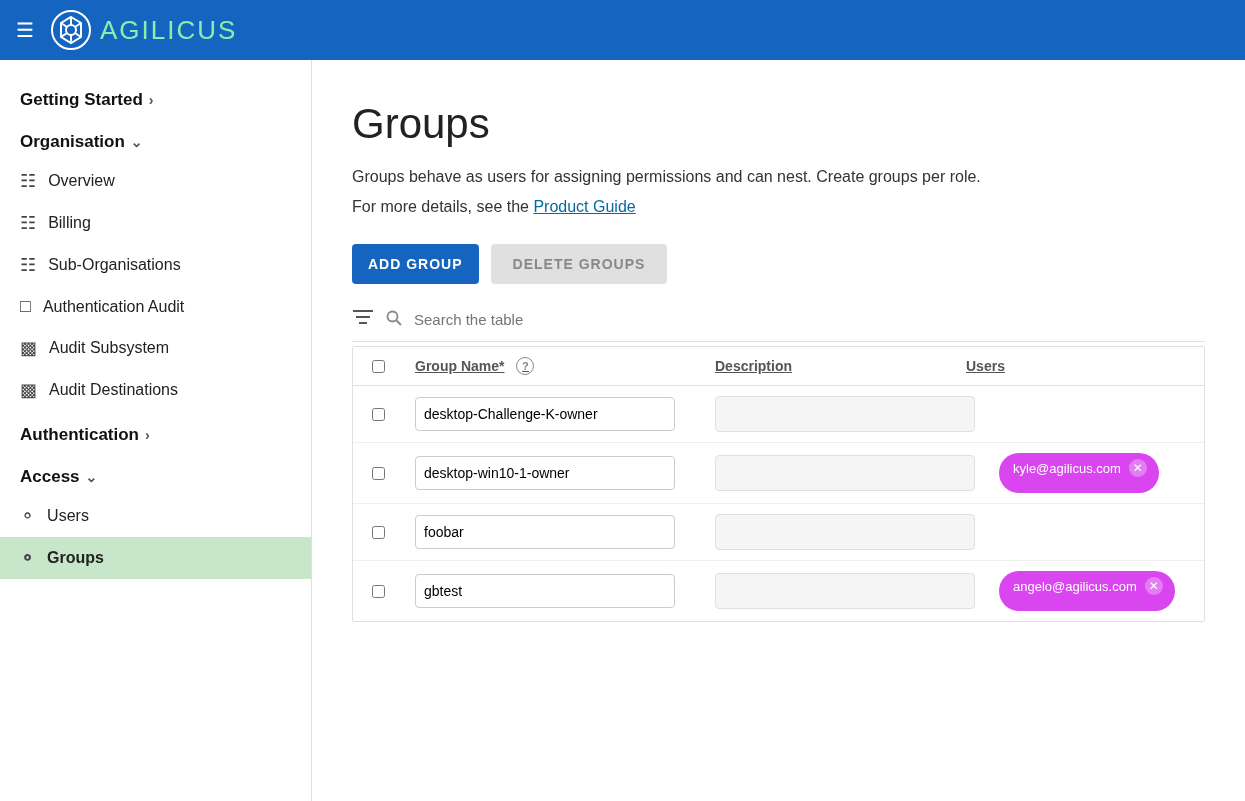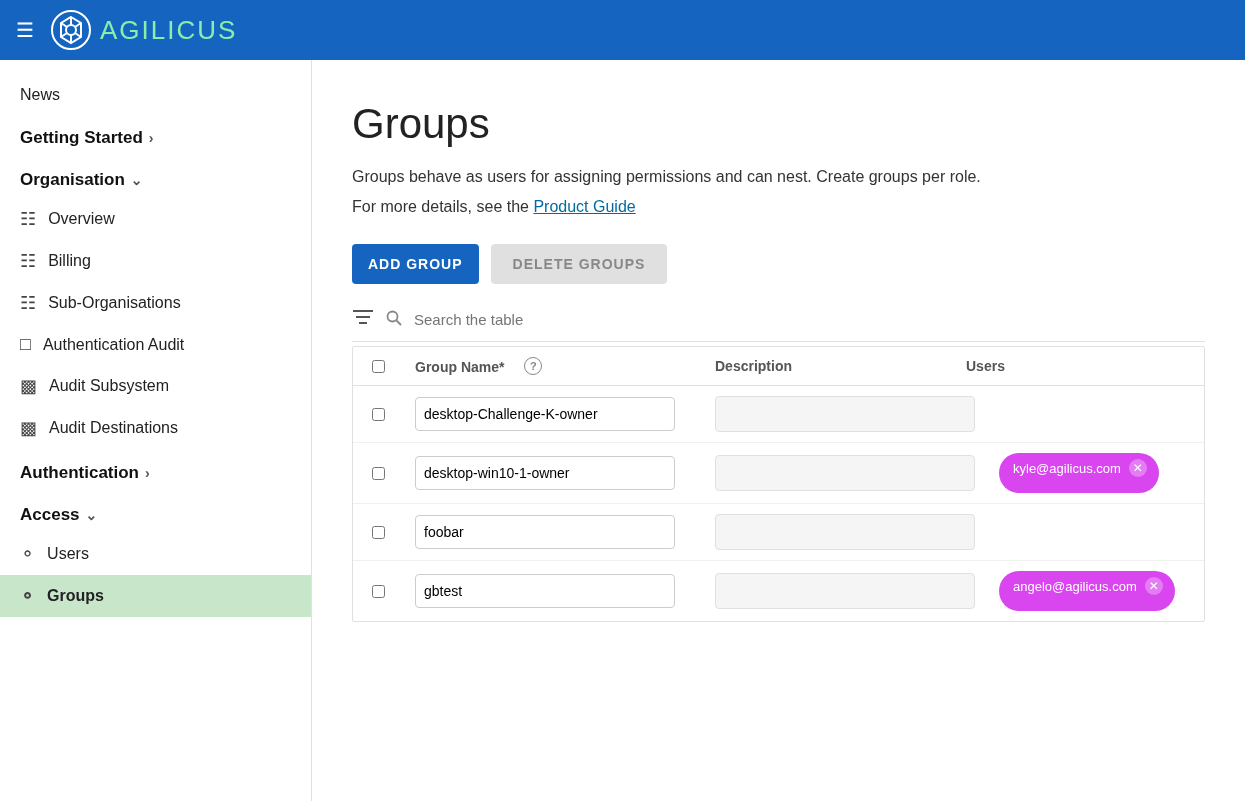--- a/index.html
+++ b/index.html
@@ -167,22 +167,23 @@
       border-bottom: 1px solid #e0e0e0;
       padding: 10px 0;
       align-items: center;
     }
     .table-header-cell {
       font-size: 14px;
       font-weight: 600;
       color: #555;
       padding: 0 12px;
       display: flex;
-      align-items: flex-end;
-      gap: 20px;
+      align-items: center;
+      gap: 12px;
+      text-decoration: underline;
     }
     .table-row {
       display: grid;
       grid-template-columns: 50px 300px 1fr 250px;
       border-bottom: 1px solid #f0f0f0;
       padding: 10px 0;
       align-items: center;
     }
     .table-row:last-child { border-bottom: none; }
     .table-cell {
@@ -261,23 +262,20 @@
       <line x1="11" y1="14" x2="17" y2="18" stroke="white" stroke-width="2"></line>
     </svg>
     <span class="header-logo-text">AGILICUS</span>
   </div>
 </div>
 
 <div class="layout">
 
   <div class="sidebar">
 
-    <div class="sidebar-item">
-      <span>News</span>
-    </div>
 
     <div class="sidebar-section-header">
       <span>Getting Started</span>
       <span class="chevron">›</span>
     </div>
 
     <div class="sidebar-section-header">
       <span>Organisation</span>
       <span class="chevron">⌄</span>
     </div>

